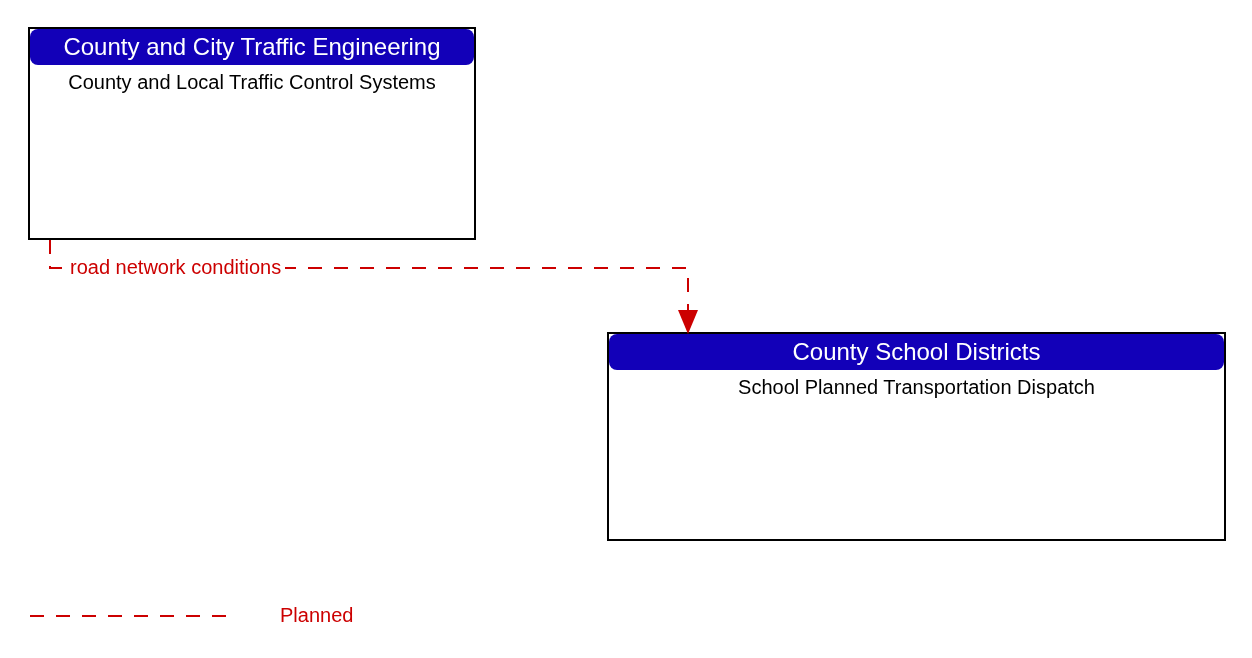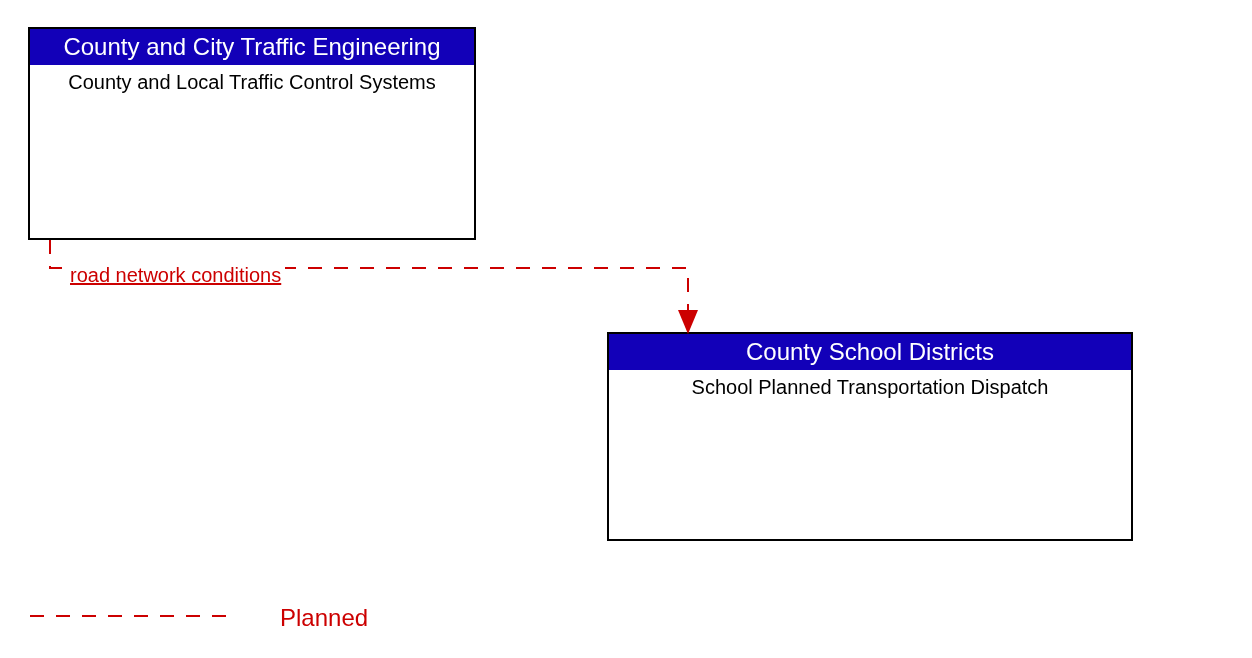--- a/index.html
+++ b/index.html
@@ -18,69 +18,70 @@
     box-sizing: border-box;
   }
   .box-header {
     background: #1200b8;
     color: #fff;
     text-align: center;
     font-size: 24px;
     font-weight: normal;
     padding: 4px 16px;
     box-sizing: border-box;
+    border-radius: 8px;
   }
   .box-body {
     text-align: center;
     font-size: 20px;
     font-weight: normal;
     padding: 6px 8px;
     box-sizing: border-box;
   }
   .flow-label {
     position: absolute;
     color: #cc0000;
     font-size: 20px;
     background: #fff;
     padding: 0 4px;
     white-space: nowrap;
   }
   .legend-label {
     position: absolute;
     color: #cc0000;
-    font-size: 24px;
+    font-size: 20px;
   }
   svg.overlay {
     position: absolute;
     left: 0; top: 0;
     width: 1252px;
     height: 658px;
     pointer-events: none;
   }
 </style>
 </head>
 <body>
 
 <div class="box" style="left:28px; top:27px; width:448px; height:213px;">
   <div class="box-header">County and City Traffic Engineering</div>
   <div class="box-body">County and Local Traffic Control Systems</div>
 </div>
 
-<div class="box" style="left:607px; top:332px; width:526px; height:209px;">
+<div class="box" style="left:607px; top:332px; width:619px; height:209px;">
   <div class="box-header">County School Districts</div>
   <div class="box-body">School Planned Transportation Dispatch</div>
 </div>
 
 <svg class="overlay" viewBox="0 0 1252 658">
   <defs>
     <marker id="arrowhead" markerWidth="12" markerHeight="10" refX="10" refY="5" orient="auto">
       <path d="M0,0 L12,5 L0,10 Z" fill="#cc0000"></path>
     </marker>
   </defs>
 
   <path d="M 50 240 L 50 268 L 688 268 L 688 330" stroke="#cc0000" stroke-width="2" fill="none" stroke-dasharray="14 12" marker-end="url(#arrowhead)"></path>
 
   <line x1="30" y1="616" x2="228" y2="616" stroke="#cc0000" stroke-width="2" stroke-dasharray="14 12"></line>
 </svg>
 
-<div class="flow-label" style="left:66px; top:264px;text-decoration:underline;">road network conditions</div>
+<div class="flow-label" style="left:66px; top:256px;">road network conditions</div>
 
 <div class="legend-label" style="left:280px; top:604px;">Planned</div>
 
 </body></html>

